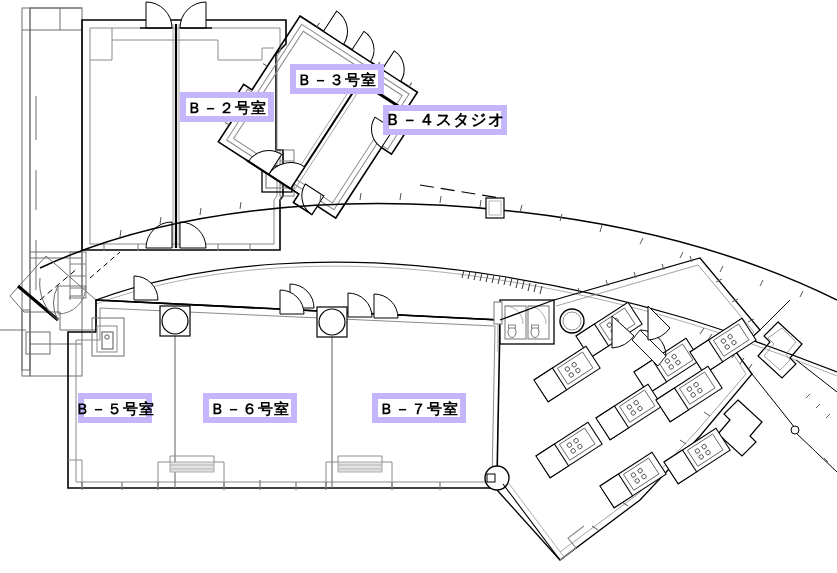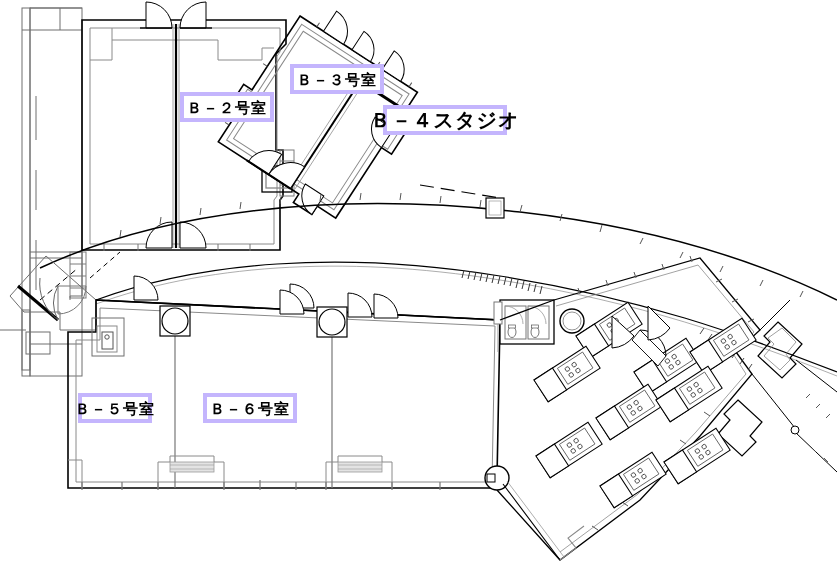--- a/index.html
+++ b/index.html
@@ -12,35 +12,35 @@
     position:relative;
     width:837px;height:573px;
     background:#ffffff;
   }
   #plan svg{position:absolute;left:0;top:0;}
 
   
   .label{
     position:absolute;
     background:#ffffff;
-    border:4px solid #c4b5fd;
+    border:6px solid #c4b5fd;
     color:#000000;
     font-weight:bold;
     text-align:center;
     white-space:nowrap;
     line-height:1;
     box-sizing:border-box;
     display:flex;
     align-items:center;
     justify-content:center;
     letter-spacing:1px;
     z-index:40;
   }
   .lbl-sm{font-size:15px;padding:5px 9px;}
-  .lbl-md{font-size:20px;padding:5px 7px;}
+  .lbl-md{font-size:16px;padding:5px 7px;}
 </style>
 </head>
 <body>
 
 <div id="plan">
 
   <svg width="837" height="573" viewBox="0 0 837 573">
     <defs>
       <pattern id="hatch" width="4" height="4" patternUnits="userSpaceOnUse" patternTransform="rotate(0)">
         <rect width="4" height="4" fill="#ffffff"></rect>
@@ -419,14 +419,17 @@
   </div>
   <div class="label lbl-md" style="left:383px;top:105px;width:124px;height:30px;">
     <span>Ｂ－４スタジオ</span>
   </div>
   <div class="label lbl-sm" style="left:78px;top:393px;width:74px;height:30px;">
     <span>Ｂ－５号室</span>
   </div>
   <div class="label lbl-sm" style="left:203px;top:393px;width:94px;height:30px;text-align:center;">
     <span>Ｂ－６号室</span>
   </div>
+  <div class="label lbl-sm" style="left:372px;top:393px;width:94px;height:30px;">
+    <span>Ｂ－７号室</span>
+  </div>
 
 </div>
 
 </body></html>

